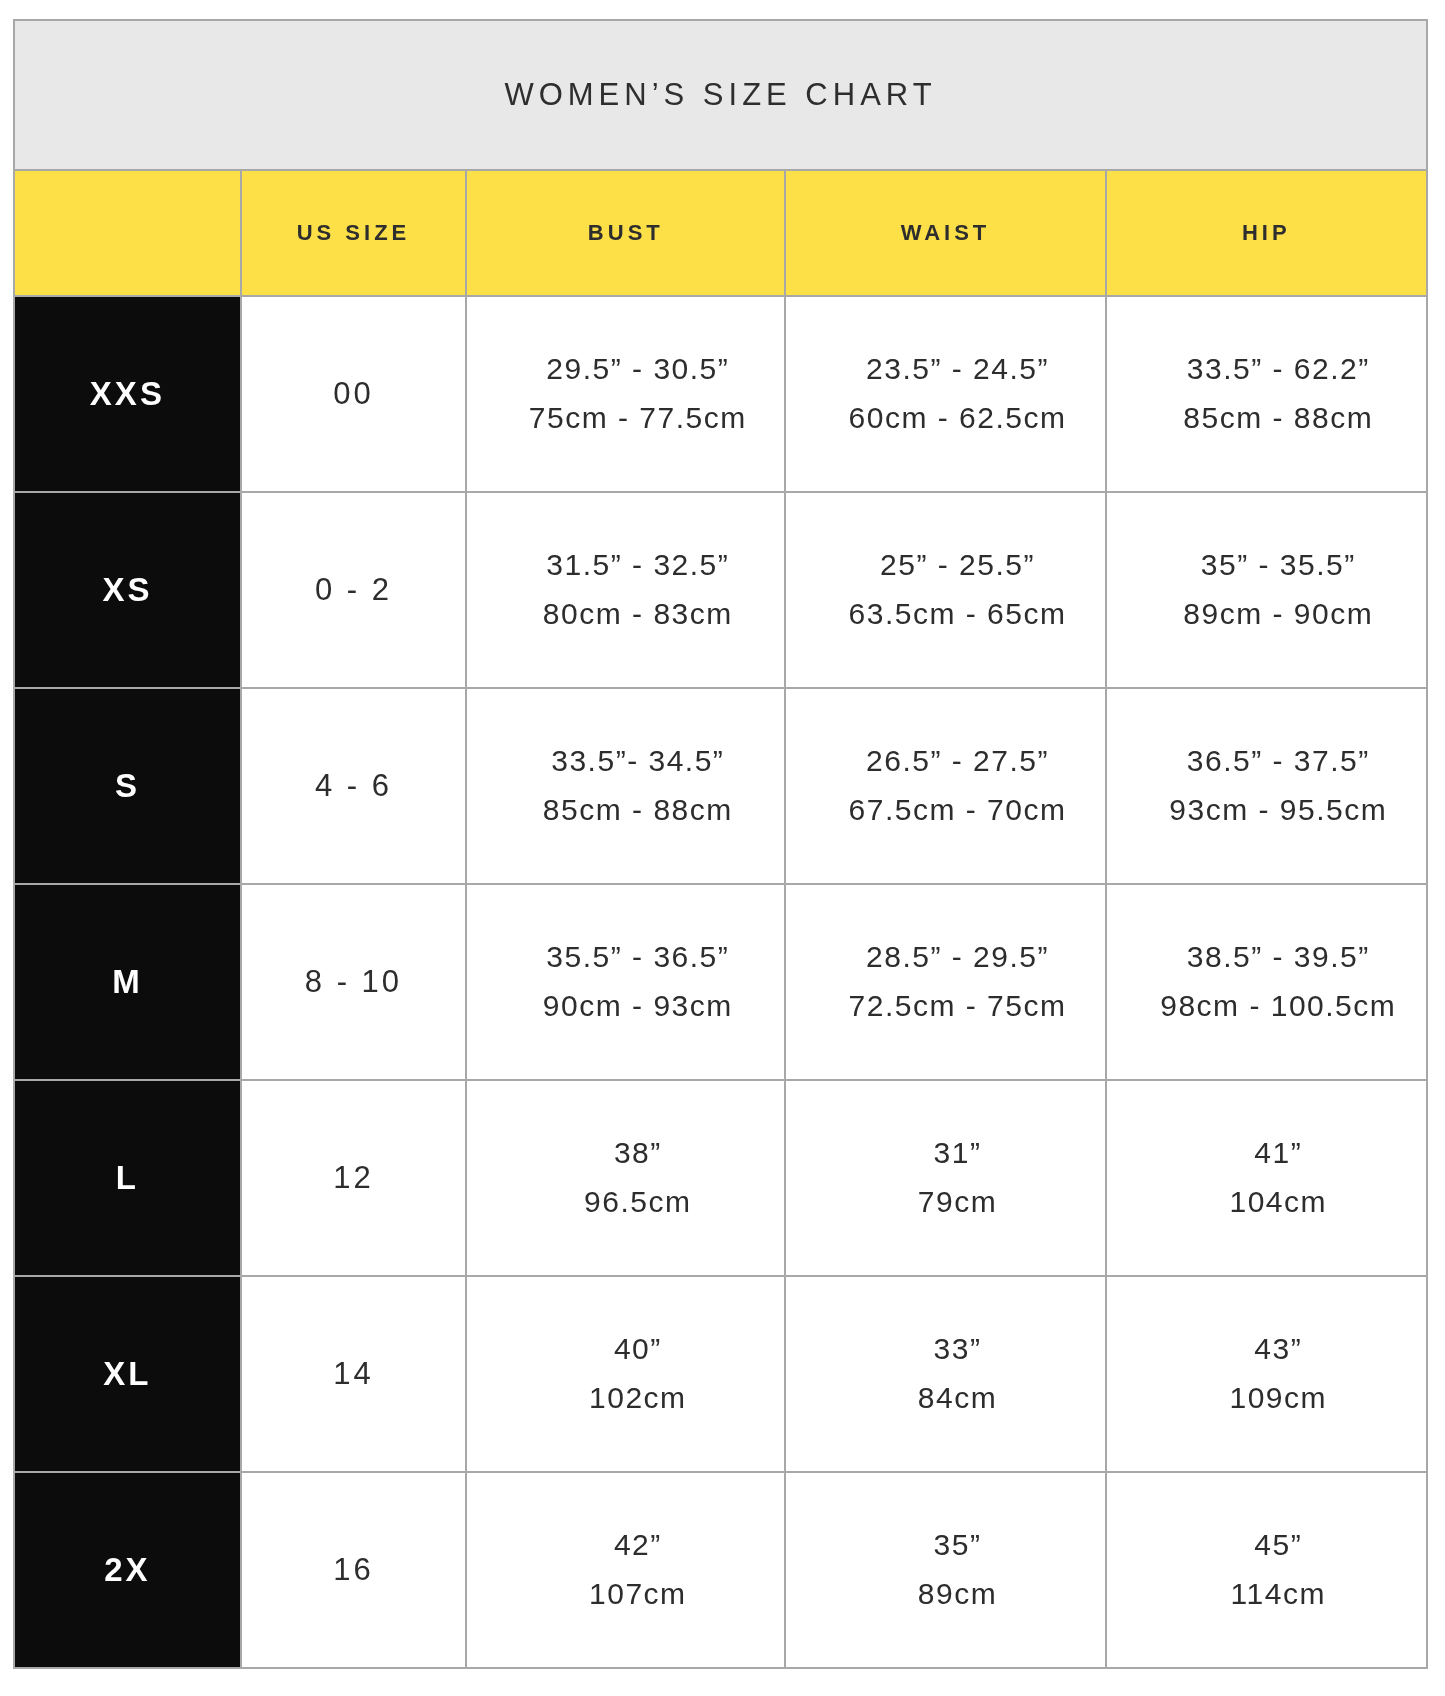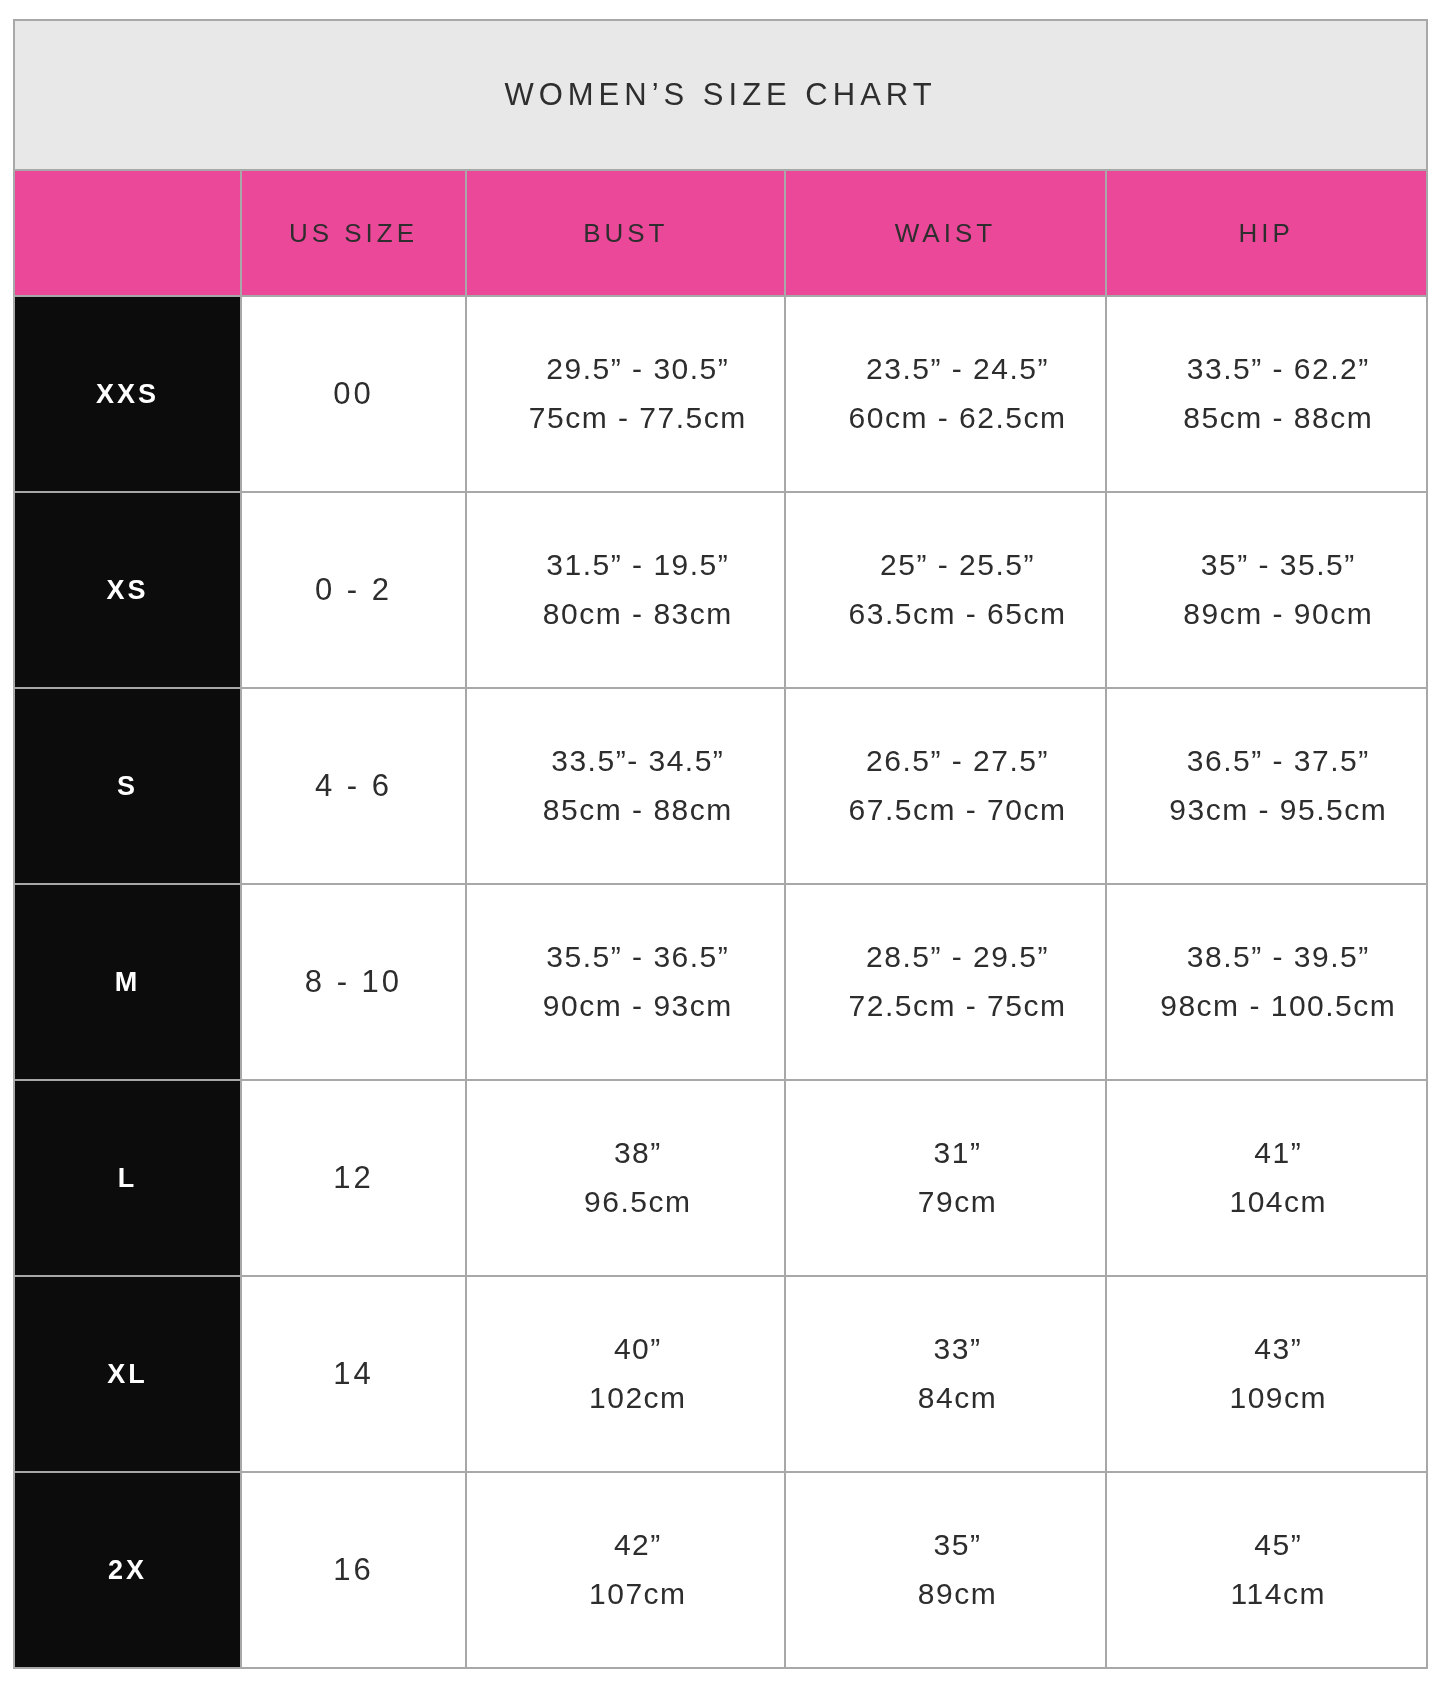--- a/index.html
+++ b/index.html
@@ -35,35 +35,35 @@
   .title-cell {
     height: 148px;
     background: #e8e8e8;
     font-size: 31px;
     font-weight: 300;
     letter-spacing: 5px;
     color: #2e2e2e;
   }
   .header-row th {
     height: 124px;
-    background: #ec4899;
-    font-size: 26px;
-    font-weight: 400;
+    background: #fde047;
+    font-size: 22px;
+    font-weight: 700;
     letter-spacing: 4px;
     color: #2e2e2e;
   }
   .black-cell {
     background: #0c0c0c;
   }
   .data-row td {
     height: 194px;
   }
   .size-label {
     color: #ffffff;
-    font-size: 27px;
+    font-size: 33px;
     font-weight: 600;
     letter-spacing: 3px;
   }
   .us-size-val {
     font-size: 31px;
     font-weight: 300;
     letter-spacing: 3px;
     color: #2d2d2d;
     text-align: center;
   }
@@ -124,21 +124,21 @@
     </tr>
 
     <tr class="data-row">
       <td class="black-cell">
         <div class="size-label">XS</div>
       </td>
       <td>
         <div class="us-size-val">0 - 2</div>
       </td>
       <td>
-        <div class="meas">31.5” - 19.5”</div>
+        <div class="meas">31.5” - 32.5”</div>
         <div class="meas">80cm - 83cm</div>
       </td>
       <td>
         <div class="meas">25” - 25.5”</div>
         <div class="meas">63.5cm - 65cm</div>
       </td>
       <td>
         <div class="meas">35” - 35.5”</div>
         <div class="meas">89cm - 90cm</div>
       </td>

